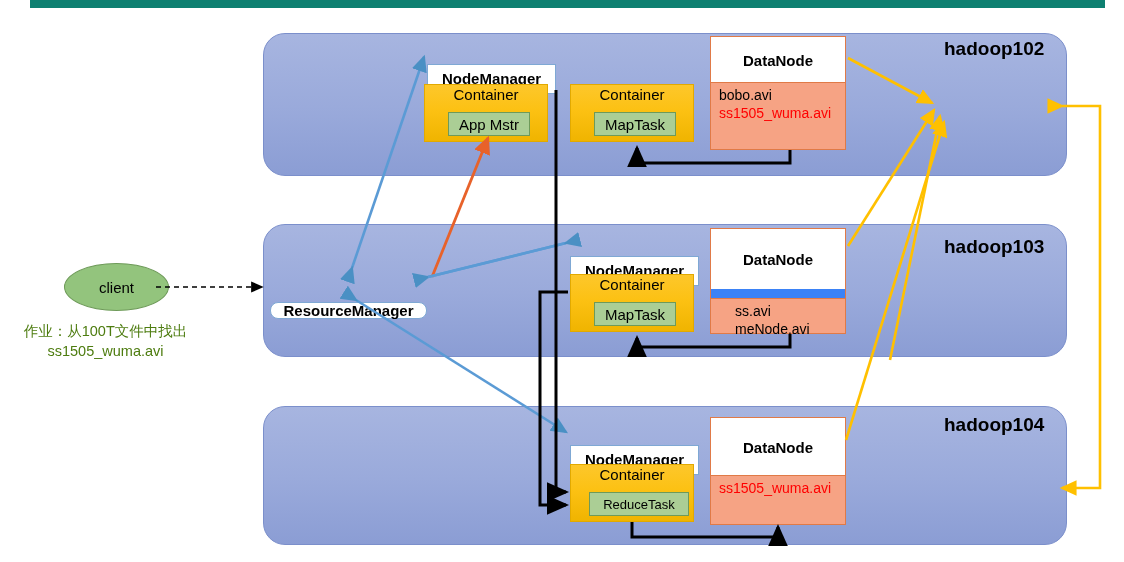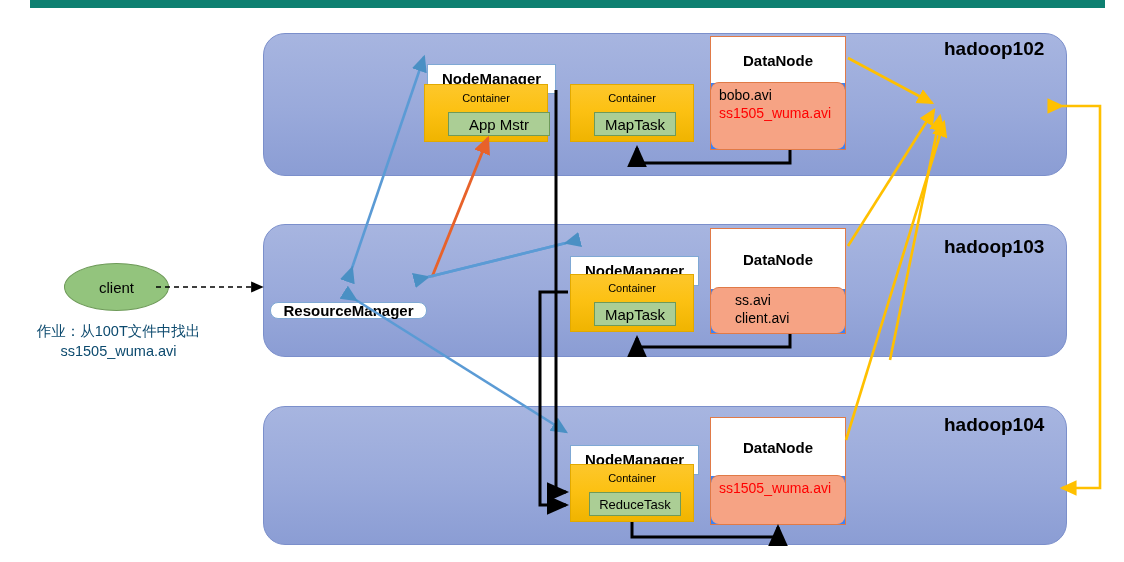--- a/index.html
+++ b/index.html
@@ -58,23 +58,23 @@
   .container-box {
     position: absolute;
     background: linear-gradient(180deg, #FDC72B 0%, #FCC113 45%, #F0B400 100%);
     border: 1px solid #E2A900;
     box-sizing: border-box;
   }
   .container-title {
     position: absolute;
     left: 0;
     right: 0;
-    top: 7px;
+    top: 1px;
     text-align: center;
-    font-size: 11px;
+    font-size: 15px;
     color: #000000;
   }
   .task-box {
     position: absolute;
     background: #ABCE95;
     border: 1px solid #6E9A59;
     box-sizing: border-box;
     display: flex;
     align-items: center;
     justify-content: center;
@@ -103,45 +103,43 @@
   .dn-body {
     position: absolute;
     left: 0; right: 0; bottom: 0;
     background: #F6A384;
     border-top: 1px solid #E07A47;
     box-sizing: border-box;
     padding: 4px 0 0 8px;
     font-size: 14px;
     line-height: 1.25;
     color: #000;
-    border-radius: 8px;
   }
   .f-red { color: #FF0000; }
   .f-blk { color: #000000; }
   
   .client-ellipse {
     position: absolute;
     border-radius: 50%;
     background: #93C47D;
     border: 1px solid #6E9A59;
     display: flex;
     align-items: center;
     justify-content: center;
     font-size: 15px;
     color: #000;
     box-sizing: border-box;
   }
   .job-note {
     position: absolute;
-    color: #0c4a6e;
+    color: #4d7c0f;
     font-size: 14.5px;
     line-height: 1.35;
     text-align: center;
     white-space: pre-line;
-    margin-left: 13px;
   }
   svg.overlay {
     position: absolute;
     left: 0; top: 0;
     width: 1124px;
     height: 562px;
     pointer-events: none;
   }
 </style>
 </head>
@@ -151,21 +149,21 @@
 
   <div class="topbar"></div>
 
   <div class="host-panel" style="left:263px; top:33px; width:804px; height:143px;"></div>
   <div class="host-label" style="left:944px; top:38px;">hadoop102</div>
 
   <div class="wbox" style="left:427px; top:36px; width:129px; height:30px;">NodeManager</div>
 
   <div class="container-box" style="left:424px; top:84px; width:124px; height:58px;">
     <div class="container-title">Container</div>
-    <div class="task-box" style="left:23px; top:27px; width:102px; height:24px;">App Mstr</div>
+    <div class="task-box" style="left:23px; top:27px; width:82px; height:24px;">App Mstr</div>
   </div>
 
   <div class="container-box" style="left:570px; top:84px; width:124px; height:58px;">
     <div class="container-title">Container</div>
     <div class="task-box" style="left:23px; top:27px; width:82px; height:24px;">MapTask</div>
   </div>
 
   <div class="datanode" style="left:710px; top:36px; width:136px; height:114px;">
     <div class="dn-head" style="height:46px;">DataNode</div>
     <div class="dn-body" style="height:67px;">
@@ -180,36 +178,36 @@
 
   <div class="wbox" style="left:570px; top:228px; width:129px; height:30px;">NodeManager</div>
 
   <div class="container-box" style="left:570px; top:274px; width:124px; height:58px;">
     <div class="container-title">Container</div>
     <div class="task-box" style="left:23px; top:27px; width:82px; height:24px;">MapTask</div>
   </div>
 
   <div class="datanode" style="left:710px; top:228px; width:136px; height:106px;">
     <div class="dn-head" style="height:60px;">DataNode</div>
-    <div class="dn-body" style="height:46px;padding-left:24px;">
+    <div class="dn-body" style="height:35px;padding-left:24px;">
       <div class="f-blk">ss.avi</div>
-      <div class="f-blk">client.avi</div>
+      <div class="f-blk">meNode.avi</div>
     </div>
   </div>
 
   <div class="wbox" style="left:270px; top:274px; width:157px; height:17px;border-radius:8px;">ResourceManager</div>
 
   <div class="host-panel" style="left:263px; top:406px; width:804px; height:139px;"></div>
   <div class="host-label" style="left:944px; top:414px;">hadoop104</div>
 
   <div class="wbox" style="left:570px; top:417px; width:129px; height:30px;">NodeManager</div>
 
   <div class="container-box" style="left:570px; top:464px; width:124px; height:58px;">
     <div class="container-title">Container</div>
-    <div class="task-box small" style="left:18px; top:27px; width:92px; height:24px;">ReduceTask</div>
+    <div class="task-box small" style="left:18px; top:27px; width:100px; height:24px;">ReduceTask</div>
   </div>
 
   <div class="datanode" style="left:710px; top:417px; width:136px; height:108px;">
     <div class="dn-head" style="height:58px;">DataNode</div>
     <div class="dn-body" style="height:49px;">
       <div class="f-red">ss1505_wuma.avi</div>
     </div>
   </div>
 
 

